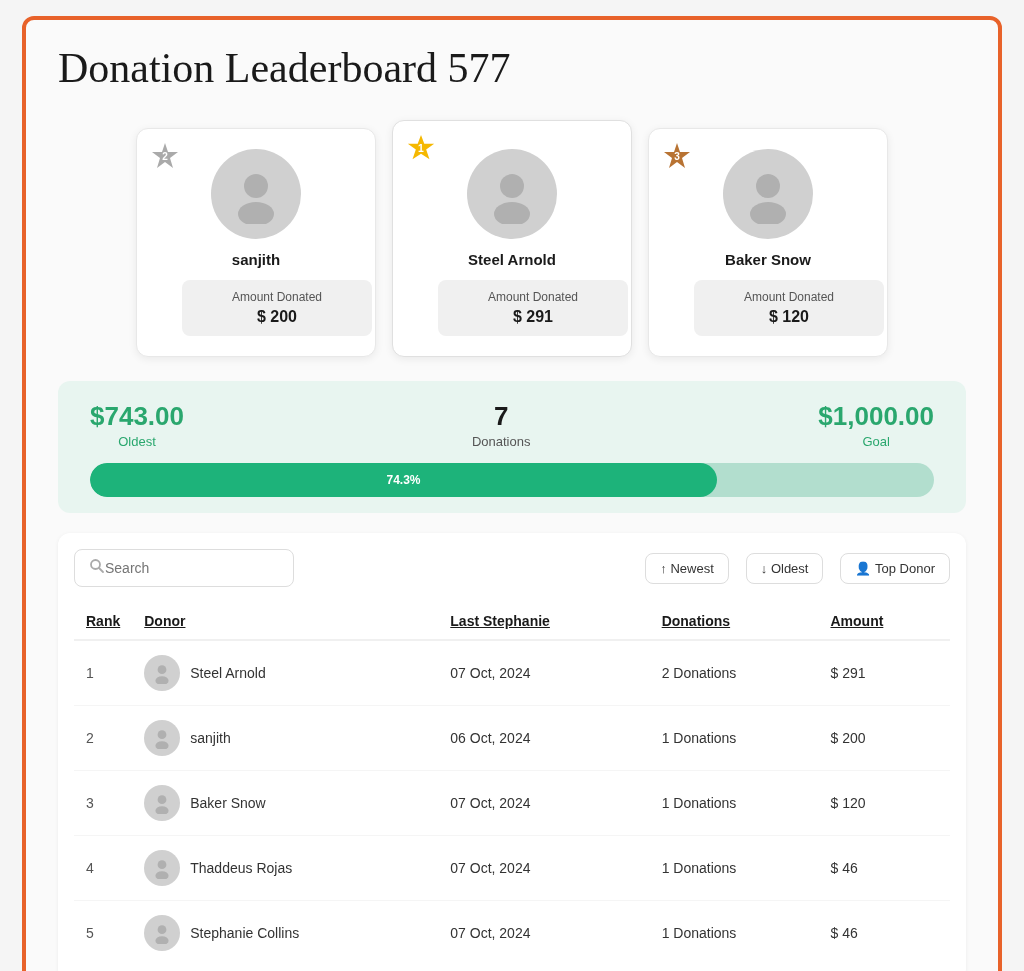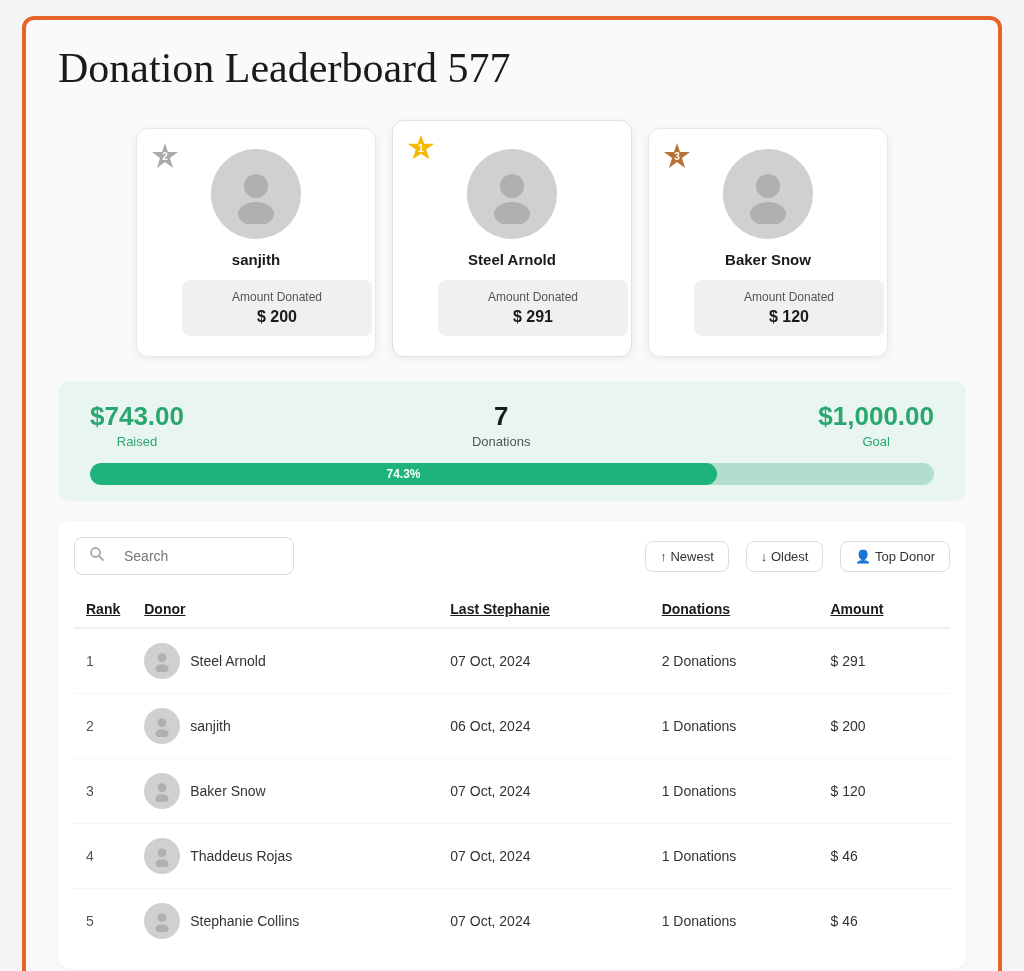--- a/index.html
+++ b/index.html
@@ -126,21 +126,21 @@
     .stat-label {
       font-size: 13px;
       color: #2aa76e;
       font-weight: 500;
       margin-top: 2px;
     }
     .stat-label.dark { color: #555; }
     .progress-bar-bg {
       background: #b2dece;
       border-radius: 20px;
-      height: 22px;
+      height: 34px;
       width: 100%;
       overflow: hidden;
       position: relative;
     }
     .progress-bar-fill {
       background: #1db37a;
       height: 100%;
       border-radius: 20px;
       display: flex;
       align-items: center;
@@ -163,21 +163,21 @@
       justify-content: space-between;
       align-items: center;
       margin-bottom: 16px;
     }
     .search-box {
       display: flex;
       align-items: center;
       border: 1.5px solid #ddd;
       border-radius: 8px;
       padding: 8px 14px;
-      gap: 19px;
+      gap: 0;
       width: 220px;
     }
     .search-icon-svg { color: #aaa; }
     .search-input {
       border: none;
       outline: none;
       font-size: 14px;
       color: #555;
       width: 100%;
       background: transparent;
@@ -307,21 +307,21 @@
         <div class="value">$ 120</div>
       </div>
     </div>
 
   </div>
 
   <div class="stats-bar">
     <div class="stats-row">
       <div class="stat-item">
         <div class="stat-value green">$743.00</div>
-        <div class="stat-label">Raised</div>
+        <div class="stat-label">Oldest</div>
       </div>
       <div class="stat-item">
         <div class="stat-value">7</div>
         <div class="stat-label dark">Donations</div>
       </div>
       <div class="stat-item">
         <div class="stat-value green">$1,000.00</div>
         <div class="stat-label">Goal</div>
       </div>
     </div>

